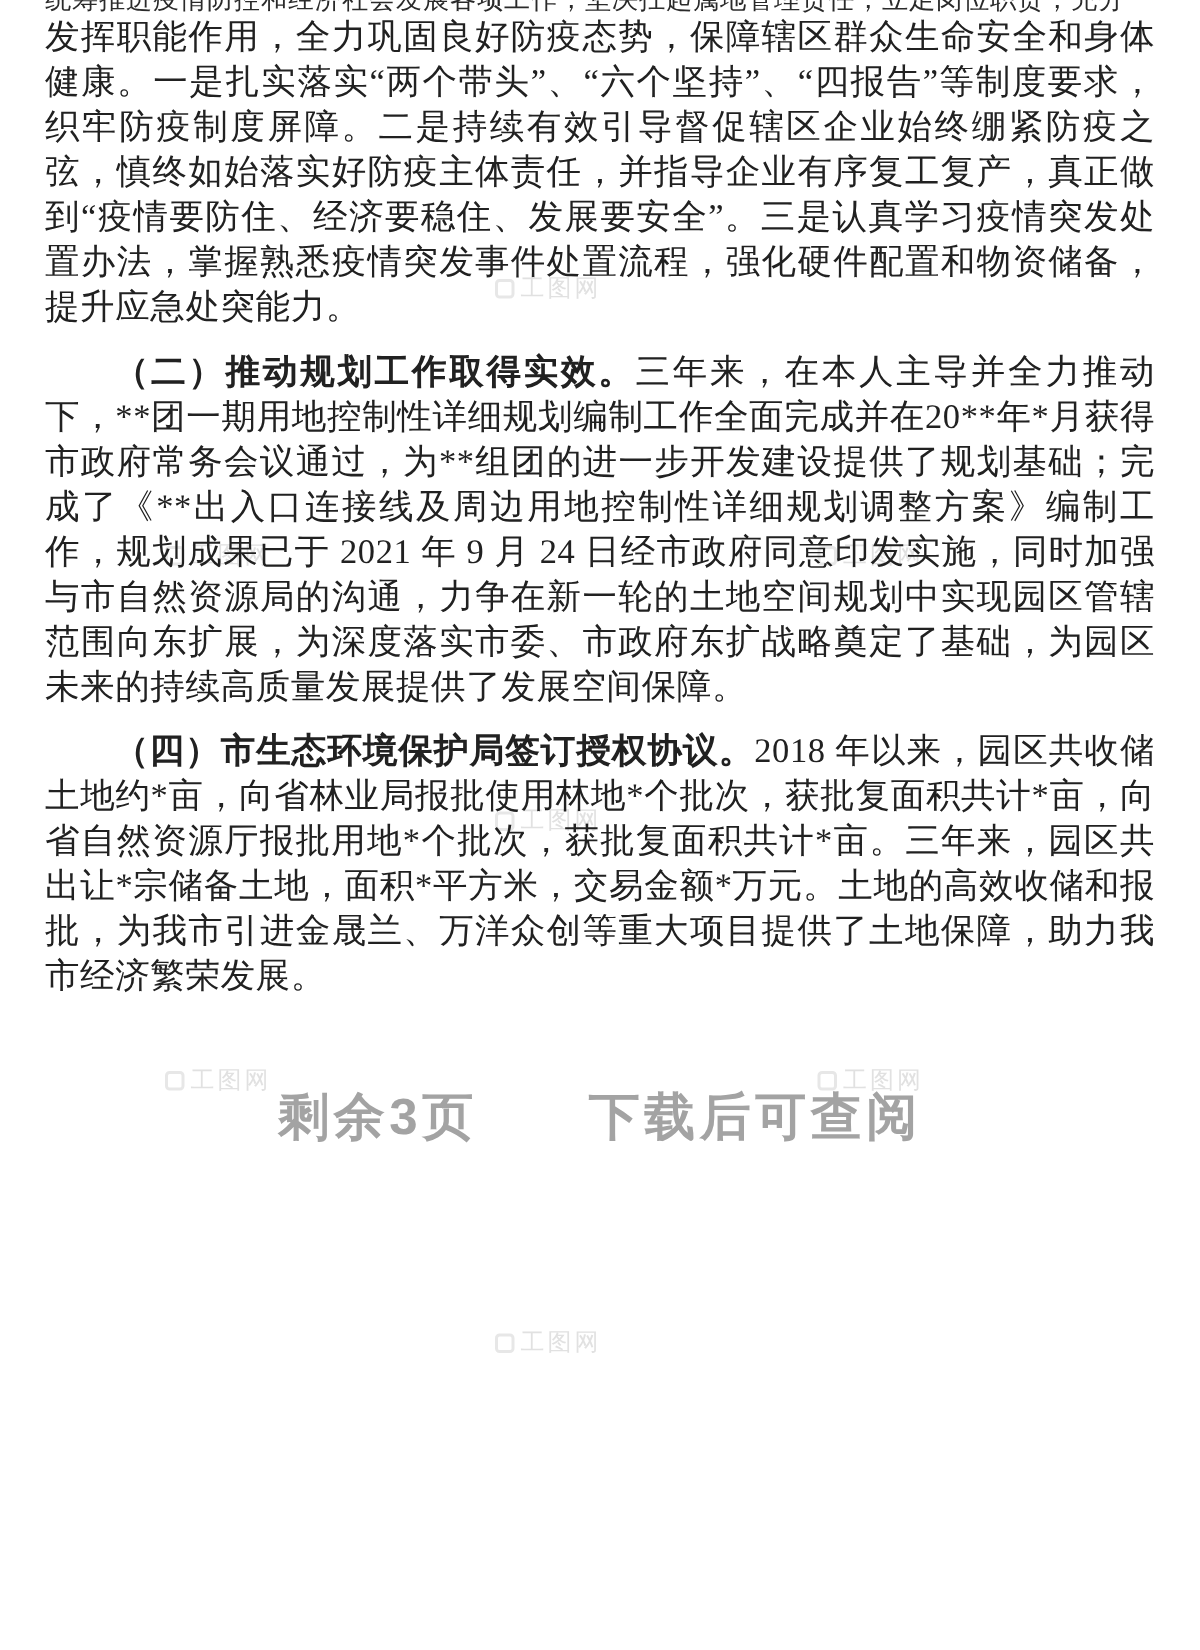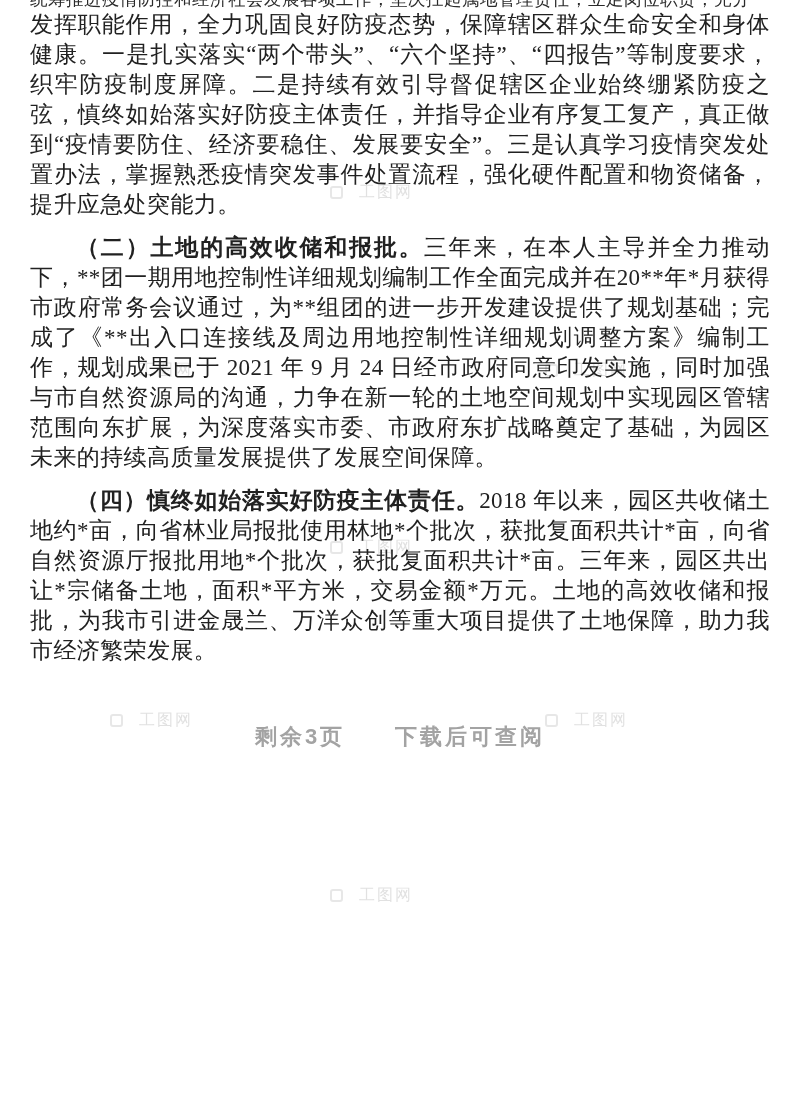--- a/index.html
+++ b/index.html
@@ -19,21 +19,21 @@
   .wm-layer {
     position: absolute;
     inset: 0;
     z-index: 0;
     pointer-events: none;
   }
   .wm {
     position: absolute;
     display: inline-flex;
     align-items: center;
-    gap: 16px;
+    gap: 4px;
     font-family: "Liberation Sans", "DejaVu Sans", sans-serif;
     font-size: 16px;
     color: #c9c9c9;
     opacity: 0.55;
     letter-spacing: 2px;
     white-space: nowrap;
   }
   .wm-logo {
     display: inline-block;
     width: 13px;
@@ -76,21 +76,21 @@
   }
   .para b {
     font-weight: bold;
   }
   .footer-note {
     position: relative;
     z-index: 1;
     margin-top: 56px;
     text-align: center;
     font-family: "Liberation Sans", "DejaVu Sans", sans-serif;
-    font-size: 22px;
+    font-size: 34px;
     font-weight: bold;
     color: #a3a3a3;
     letter-spacing: 3px;
   }
 </style>
 </head>
 <body>
 
 <div class="wm-layer">
   <span class="wm" style="left:330px; top:182px;">
@@ -124,20 +124,20 @@
 </div>
 
 <div class="top-cut">
   <span>统筹推进疫情防控和经济社会发展各项工作，坚决扛起属地管理责任，立足岗位职责，充分</span>
 </div>
 
 <div class="page-content">
 
   <p class="para no-indent"><b></b><span>发挥职能作用，全力巩固良好防疫态势，保障辖区群众生命安全和身体健康。一是扎实落实“两个带头”、“六个坚持”、“四报告”等制度要求，织牢防疫制度屏障。二是持续有效引导督促辖区企业始终绷紧防疫之弦，慎终如始落实好防疫主体责任，并指导企业有序复工复产，真正做到“疫情要防住、经济要稳住、发展要安全”。三是认真学习疫情突发处置办法，掌握熟悉疫情突发事件处置流程，强化硬件配置和物资储备，提升应急处突能力。</span></p>
 
-  <p class="para"><b>（二）土地的高效收储和报批。</b><span>三年来，在本人主导并全力推动下，**团一期用地控制性详细规划编制工作全面完成并在20**年*月获得市政府常务会议通过，为**组团的进一步开发建设提供了规划基础；完成了《**出入口连接线及周边用地控制性详细规划调整方案》编制工作，规划成果已于 2021 年 9 月 24 日经市政府同意印发实施，同时加强与市自然资源局的沟通，力争在新一轮的土地空间规划中实现园区管辖范围向东扩展，为深度落实市委、市政府东扩战略奠定了基础，为园区未来的持续高质量发展提供了发展空间保障。</span></p>
+  <p class="para"><b>（二）推动规划工作取得实效。</b><span>三年来，在本人主导并全力推动下，**团一期用地控制性详细规划编制工作全面完成并在20**年*月获得市政府常务会议通过，为**组团的进一步开发建设提供了规划基础；完成了《**出入口连接线及周边用地控制性详细规划调整方案》编制工作，规划成果已于 2021 年 9 月 24 日经市政府同意印发实施，同时加强与市自然资源局的沟通，力争在新一轮的土地空间规划中实现园区管辖范围向东扩展，为深度落实市委、市政府东扩战略奠定了基础，为园区未来的持续高质量发展提供了发展空间保障。</span></p>
 
 
-  <p class="para"><b>（四）慎终如始落实好防疫主体责任。</b><span>2018 年以来，园区共收储土地约*亩，向省林业局报批使用林地*个批次，获批复面积共计*亩，向省自然资源厅报批用地*个批次，获批复面积共计*亩。三年来，园区共出让*宗储备土地，面积*平方米，交易金额*万元。土地的高效收储和报批，为我市引进金晟兰、万洋众创等重大项目提供了土地保障，助力我市经济繁荣发展。</span></p>
+  <p class="para"><b>（四）市生态环境保护局签订授权协议。</b><span>2018 年以来，园区共收储土地约*亩，向省林业局报批使用林地*个批次，获批复面积共计*亩，向省自然资源厅报批用地*个批次，获批复面积共计*亩。三年来，园区共出让*宗储备土地，面积*平方米，交易金额*万元。土地的高效收储和报批，为我市引进金晟兰、万洋众创等重大项目提供了土地保障，助力我市经济繁荣发展。</span></p>
 
   <div class="footer-note">剩余3页　　下载后可查阅</div>
 
 </div>
 
 </body></html>

